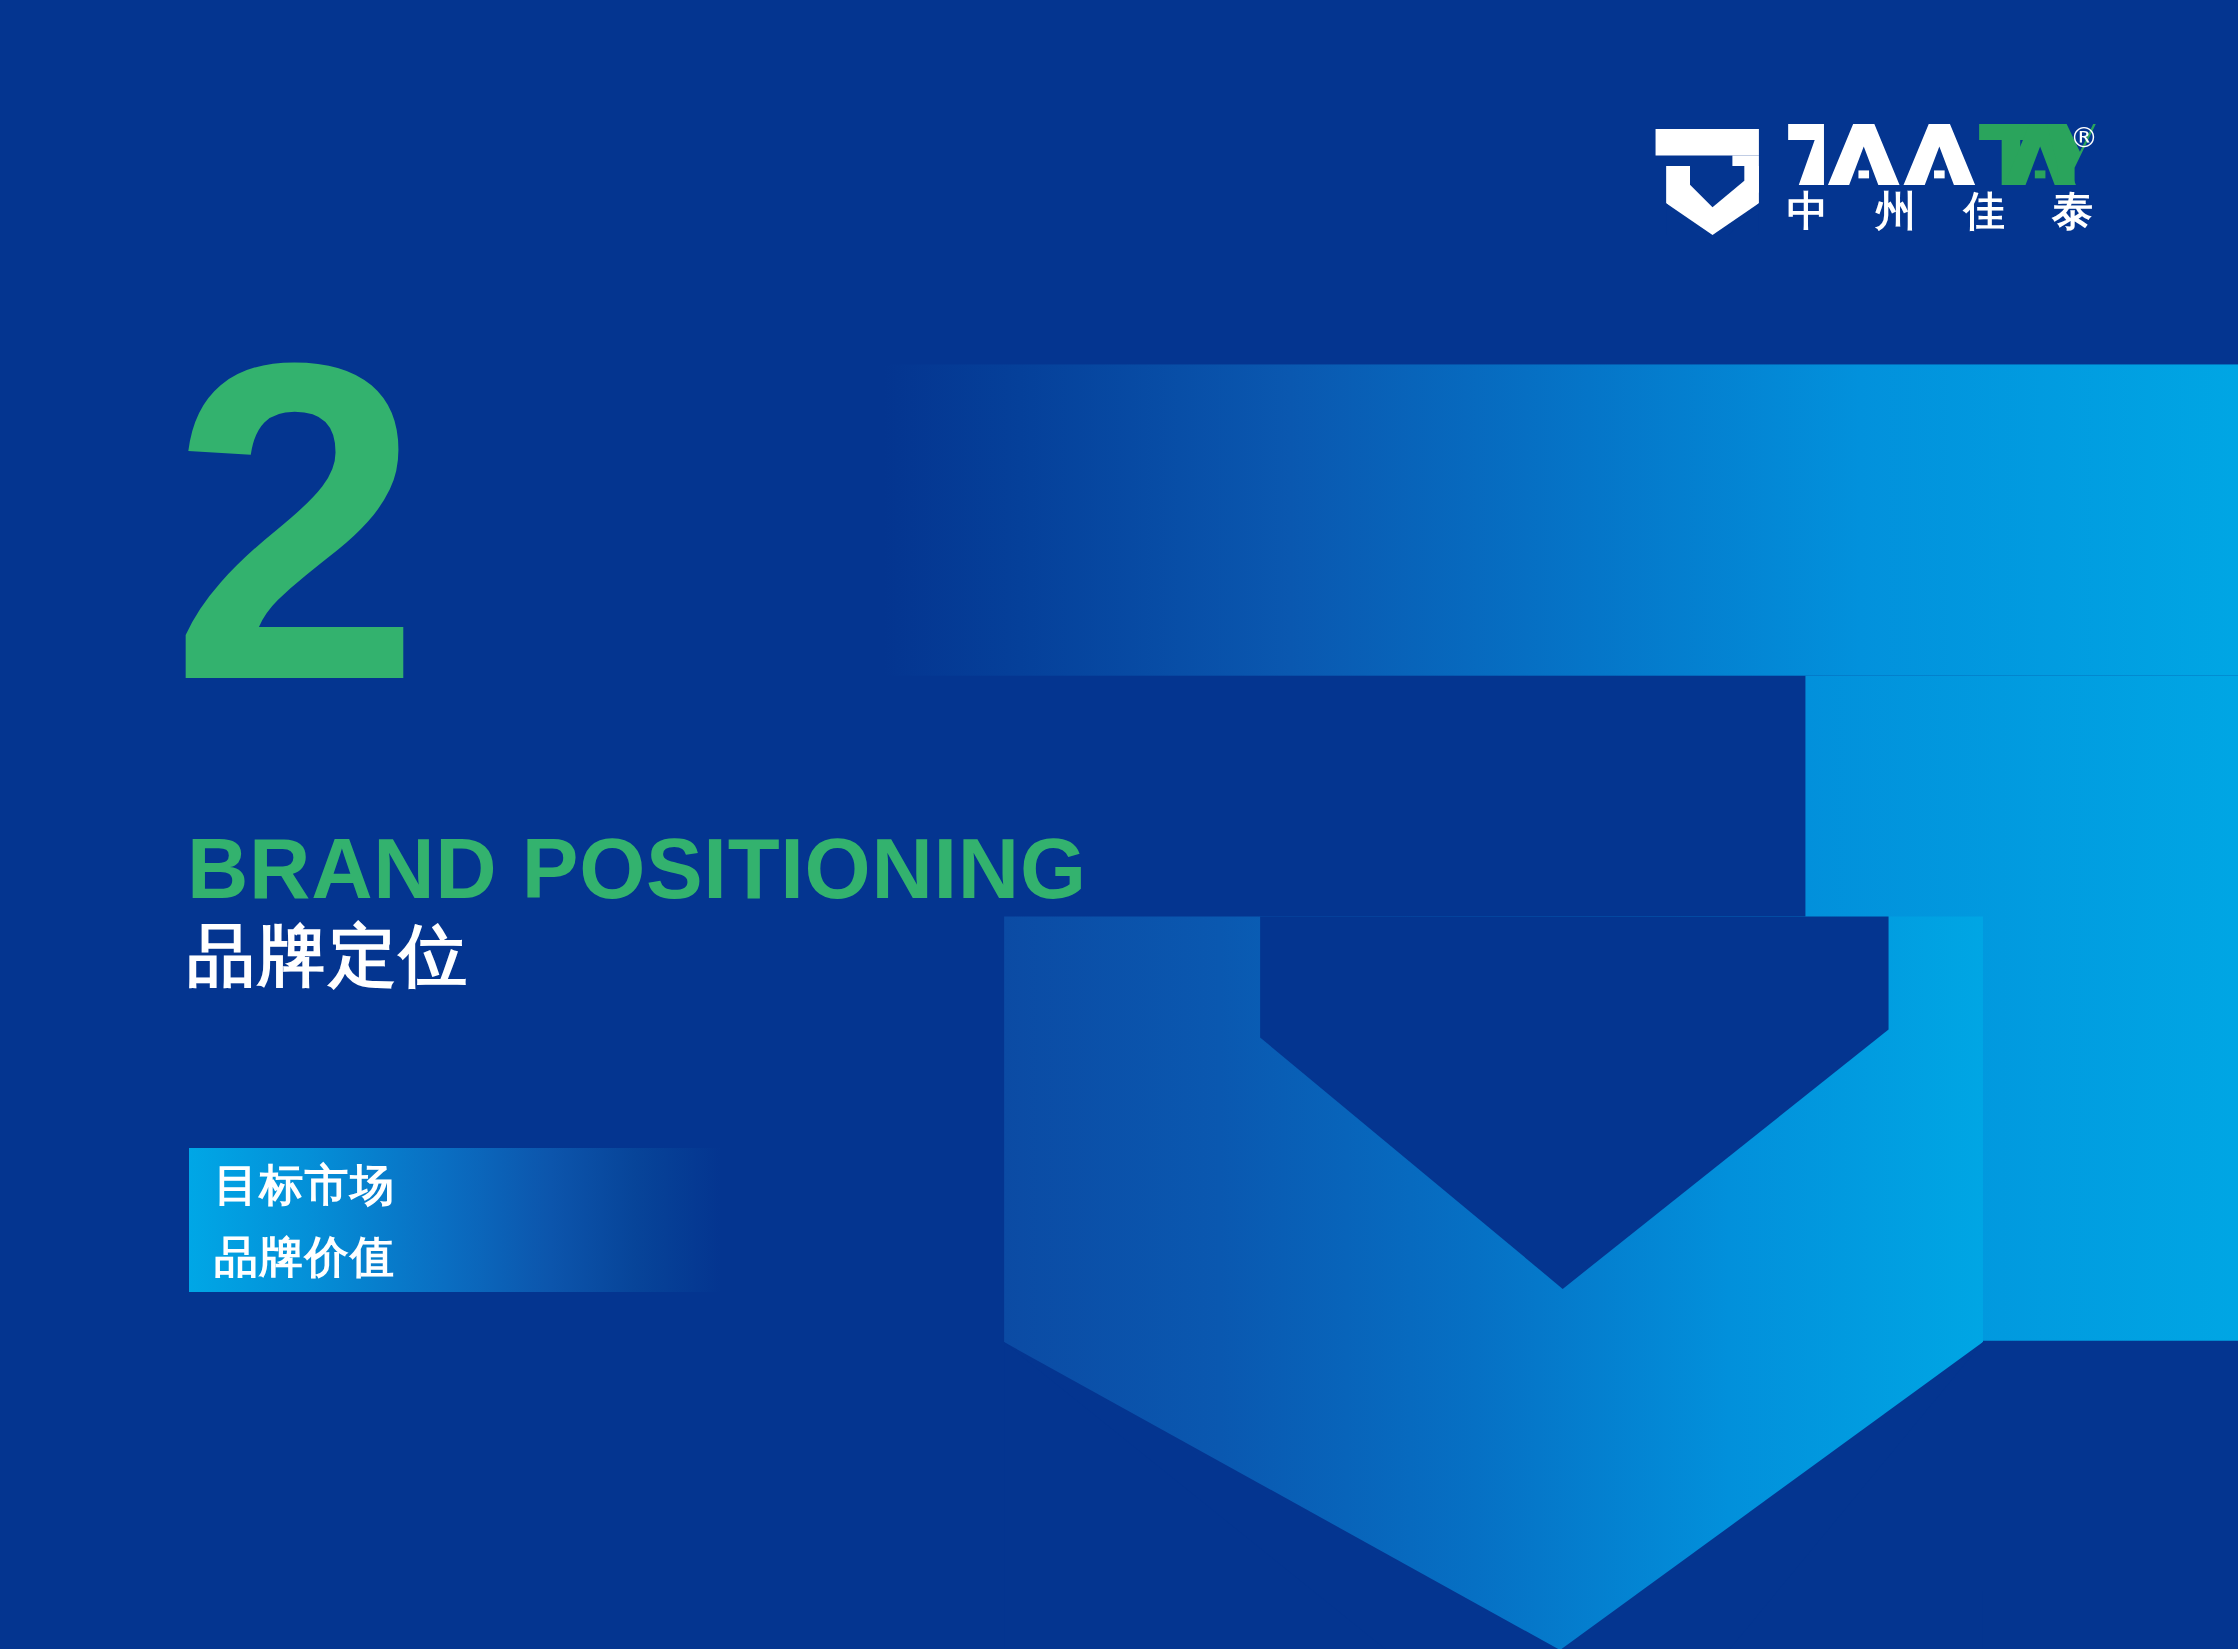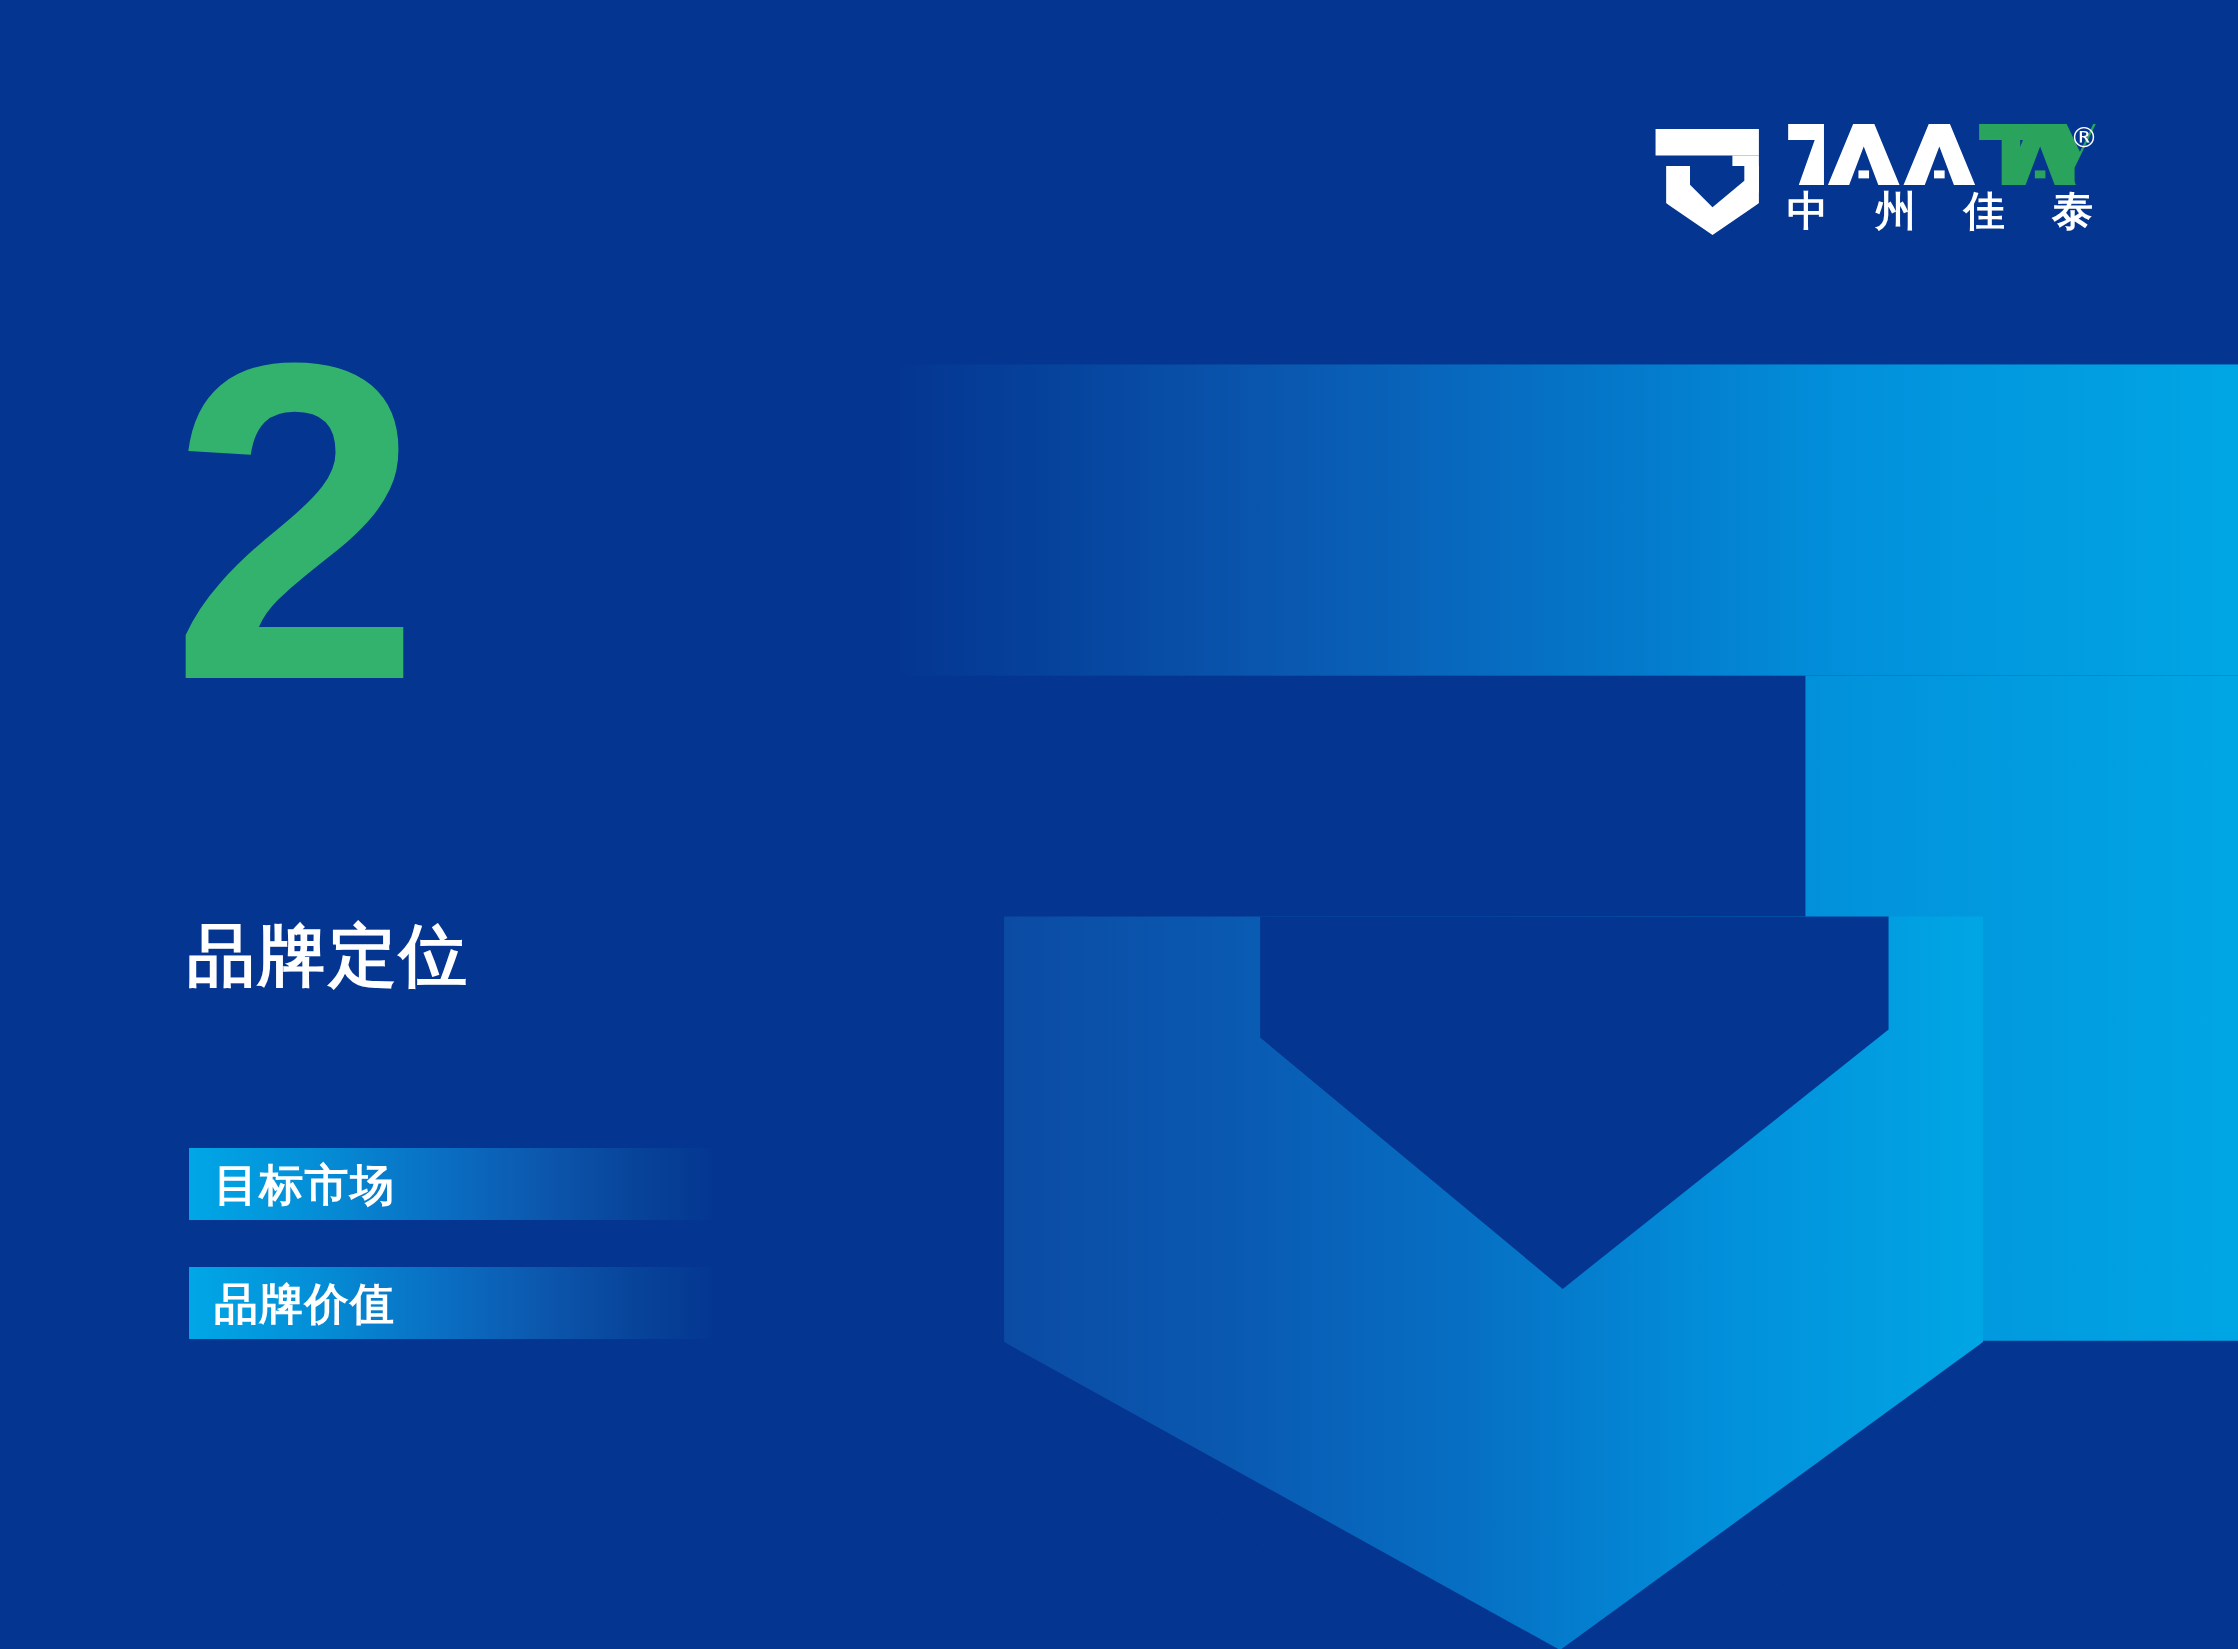--- a/index.html
+++ b/index.html
@@ -116,21 +116,20 @@
   #nav-list {
     position: absolute;
     left: 189px;
     top: 1148px;
     width: 532px;
   }
   .nav-bar {
     position: relative;
     width: 532px;
     height: 72px;
-    margin-bottom: 47px;
     background: linear-gradient(to right,
       #00a7e6 0%,
       #0490d8 22%,
       #0a6ec2 48%,
       #0c55ac 68%,
       #074499 84%,
       #043590 100%);
     display: flex;
     align-items: center;
   }
@@ -225,20 +224,21 @@
     <div id="logo-cn">
       <span>中</span>
       <span>州</span>
       <span>佳</span>
       <span>泰</span>
     </div>
   </div>
 
   <div id="section-number">2</div>
 
+  <div id="title-en">BRAND POSITIONING</div>
   <div id="title-cn">品牌定位</div>
 
   <div id="nav-list">
     <div class="nav-bar">
       <span class="nav-label">目标市场</span>
     </div>
     <div class="nav-bar">
       <span class="nav-label">品牌价值</span>
     </div>
   </div>

